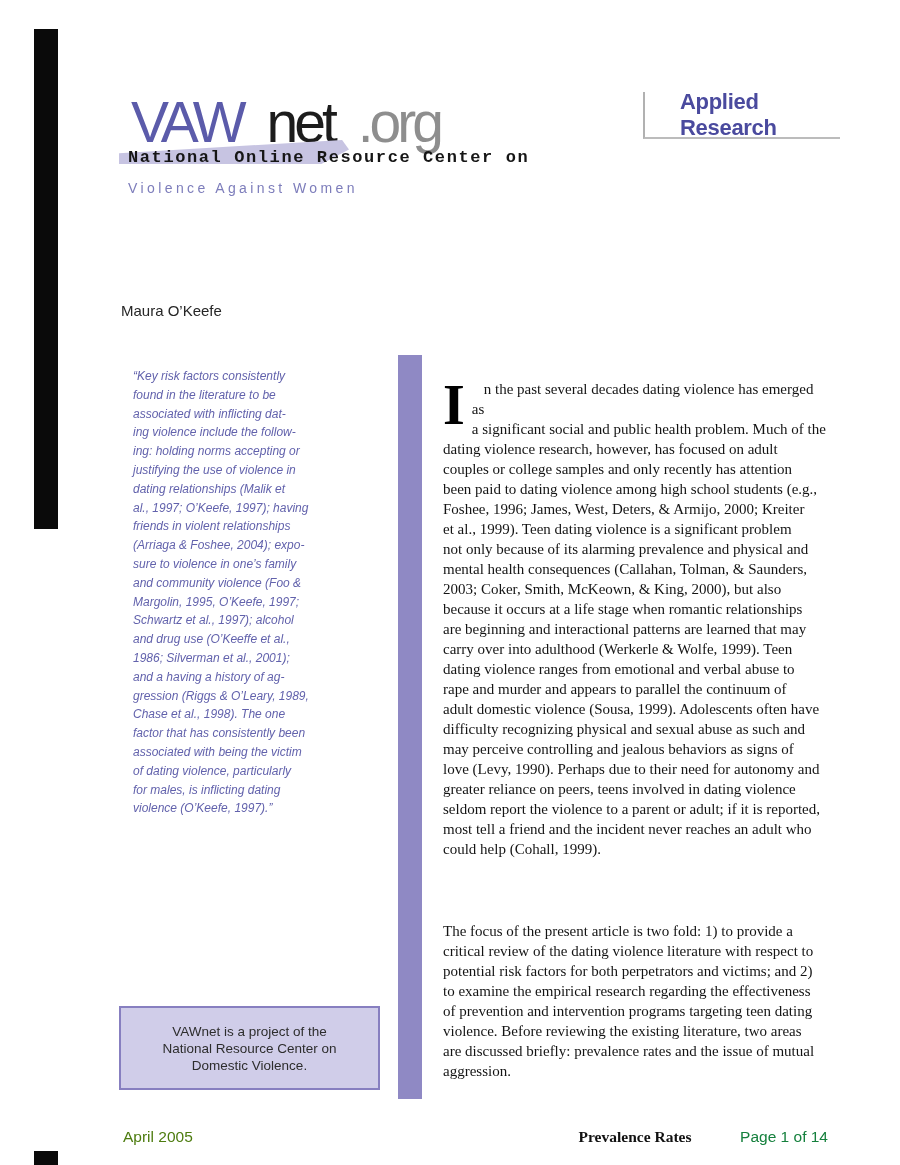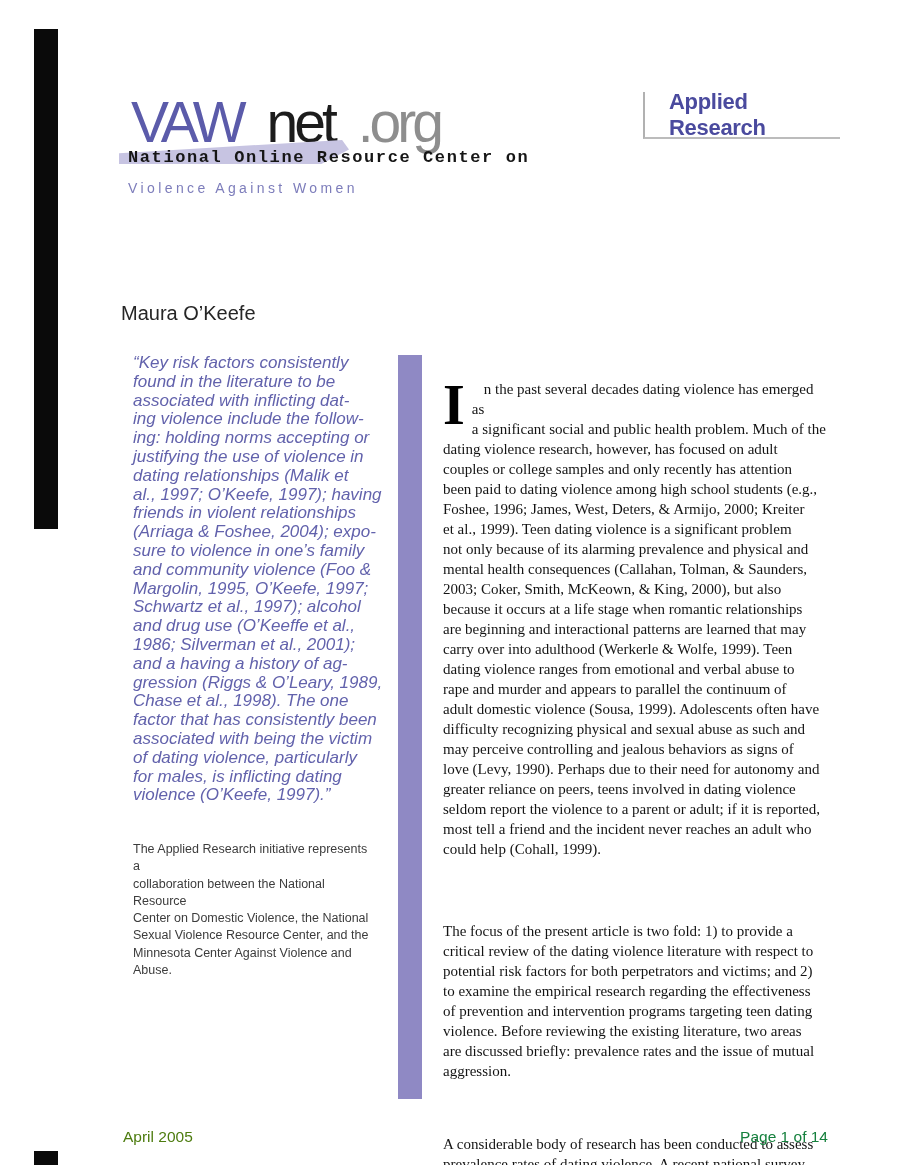--- a/index.html
+++ b/index.html
@@ -41,37 +41,37 @@
 
   
   .badge {
     position: absolute; left: 619px; top: 68px;
     width: 197px; height: 47px;
     border-left: 2px solid #b1b1b1;
     border-bottom: 2px solid #bcbcbc;
     display: flex; align-items: center; justify-content: center;
   }
   .badge-label {
-    font-size: 22px; font-weight: 700; color: #4a4a9e; letter-spacing: -0.3px;
+    font-size: 22px; font-weight: 700; color: #4a4a9e; letter-spacing: -0.3px; margin-left: 11px;
   }
 
   
   .title {
     position: absolute; left: 85px; top: 226px; width: 740px;
     font-size: 20px; font-weight: 700; color: #0e0e0e; letter-spacing: -0.2px;
   }
   .author {
     position: absolute; left: 85px; top: 266px;
-    font-size: 20px; color: #262626;
+    font-size: 15px; color: #262626;
   }
 
   
   .pull-quote {
-    position: absolute; left: 97px; top: 318px; width: 280px;
-    font-style: italic; font-size: 17px; line-height: 18.8px;
+    position: absolute; left: 97px; top: 331px; width: 280px;
+    font-style: italic; font-size: 12px; line-height: 18.8px;
     color: #6262ac; white-space: pre-line;
   }
   .about {
     position: absolute; left: 85px; top: 793px; width: 292px;
     font-size: 12.5px; line-height: 17.3px; color: #3c3c3c;
   }
   .about p { white-space: pre-line; margin-bottom: 15px; }
   .project-box {
     position: absolute; left: 95px; top: 982px; width: 261px; height: 84px;
     background: #d0cde9; border: 2px solid #877fc0;
@@ -158,27 +158,27 @@
 and a having a history of ag-
 gression (Riggs &amp; O’Leary, 1989,
 Chase et al., 1998). The one
 factor that has consistently been
 associated with being the victim
 of dating violence, particularly
 for males, is inflicting dating
 violence (O’Keefe, 1997).”</div>
 
   <div class="about">
-    <p>The Applied Research initiative represents a
-collaboration between the National Resource
-Center on Domestic Violence, the National
-Sexual Violence Resource Center, and the
-Minnesota Center Against Violence and Abuse.</p>
-  </div>
-
+  </div>
+
+  <div class="project-box">
+    <div class="project-box-text">VAWnet is a project of the
+National Resource Center on
+Domestic Violence.</div>
+  </div>
 
   <div class="divider"></div>
 
   <div class="main-col">
     <p class="para1"><span class="dropcap">I</span><span>n the past several decades dating violence has emerged as
 a significant social and public health problem. Much of the
 dating violence research, however, has focused on adult
 couples or college samples and only recently has attention
 been paid to dating violence among high school students (e.g.,
 Foshee, 1996; James, West, Deters, &amp; Armijo, 2000; Kreiter
@@ -200,20 +200,21 @@
 most tell a friend and the incident never reaches an adult who
 could help (Cohall, 1999).</span></p>
     <p class="para2">The focus of the present article is two fold: 1) to provide a
 critical review of the dating violence literature with respect to
 potential risk factors for both perpetrators and victims; and 2)
 to examine the empirical research regarding the effectiveness
 of prevention and intervention programs targeting teen dating
 violence. Before reviewing the existing literature, two areas
 are discussed briefly: prevalence rates and the issue of mutual
 aggression.</p>
+    <div class="section-heading">Prevalence Rates</div>
     <p class="para3">A considerable body of research has been conducted to assess
 prevalence rates of dating violence. A recent national survey</p>
   </div>
 
   <div class="footer-left">April 2005</div>
   <div class="footer-right">Page 1 of 14</div>
 
 </div>
 
 </body></html>

